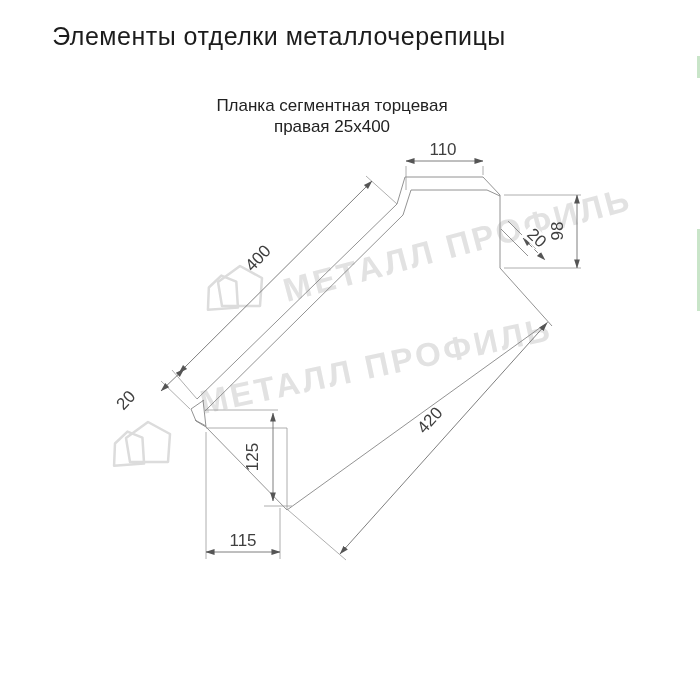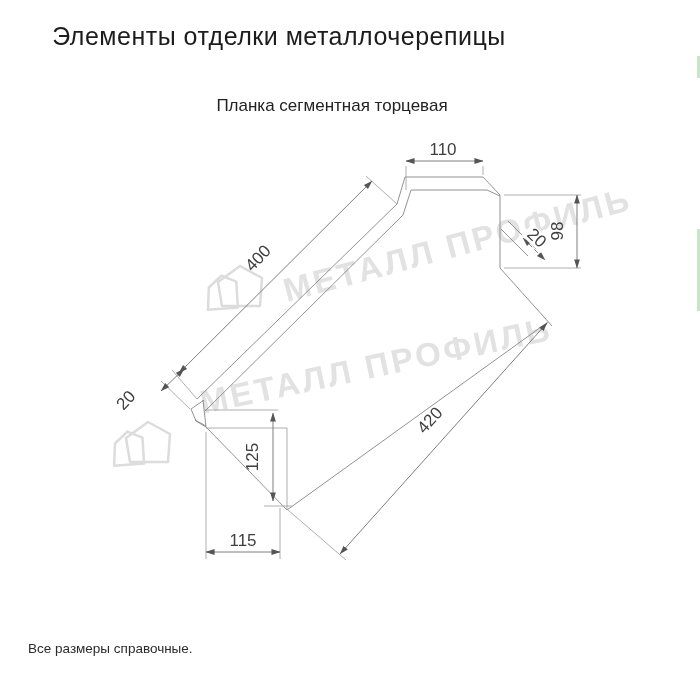--- a/index.html
+++ b/index.html
@@ -29,20 +29,21 @@
   .wmtext{font-size:33px;font-weight:bold;fill:#e2e2e2;letter-spacing:3px;}
   .wmlogo{stroke:#dcdcdc;stroke-width:2.5;fill:none;stroke-linejoin:round;}
 </style>
 </head>
 <body>
 
 <div class="page-title">Элементы отделки металлочерепицы</div>
 
 <div class="product-name">
   <div>Планка сегментная торцевая</div>
+  <div>правая 25х400</div>
 </div>
 
 <svg class="drawing-svg" width="700" height="700" viewBox="0 0 700 700">
   <defs>
     <marker id="arr" viewBox="0 0 10 10" refX="9.5" refY="5" markerWidth="10" markerHeight="10" orient="auto-start-reverse">
       <path d="M0,1.8 L10,5 L0,8.2 Z" fill="#555"></path>
     </marker>
   </defs>
 
   <g>
@@ -137,14 +138,13 @@
     <path class="extline" d="M280,508 L280,559"></path>
     <path class="dimline" d="M206,552 L280,552" marker-start="url(#arr)" marker-end="url(#arr)"></path>
     <text class="dimtext" x="243" y="546" text-anchor="middle">115</text>
   </g>
 </svg>
 
 <div class="edge-strip s1"></div>
 <div class="edge-strip s2"></div>
 
 <div class="footer">
-  <div>Все размеры справочные.</div>
 </div>
 
 </body></html>

